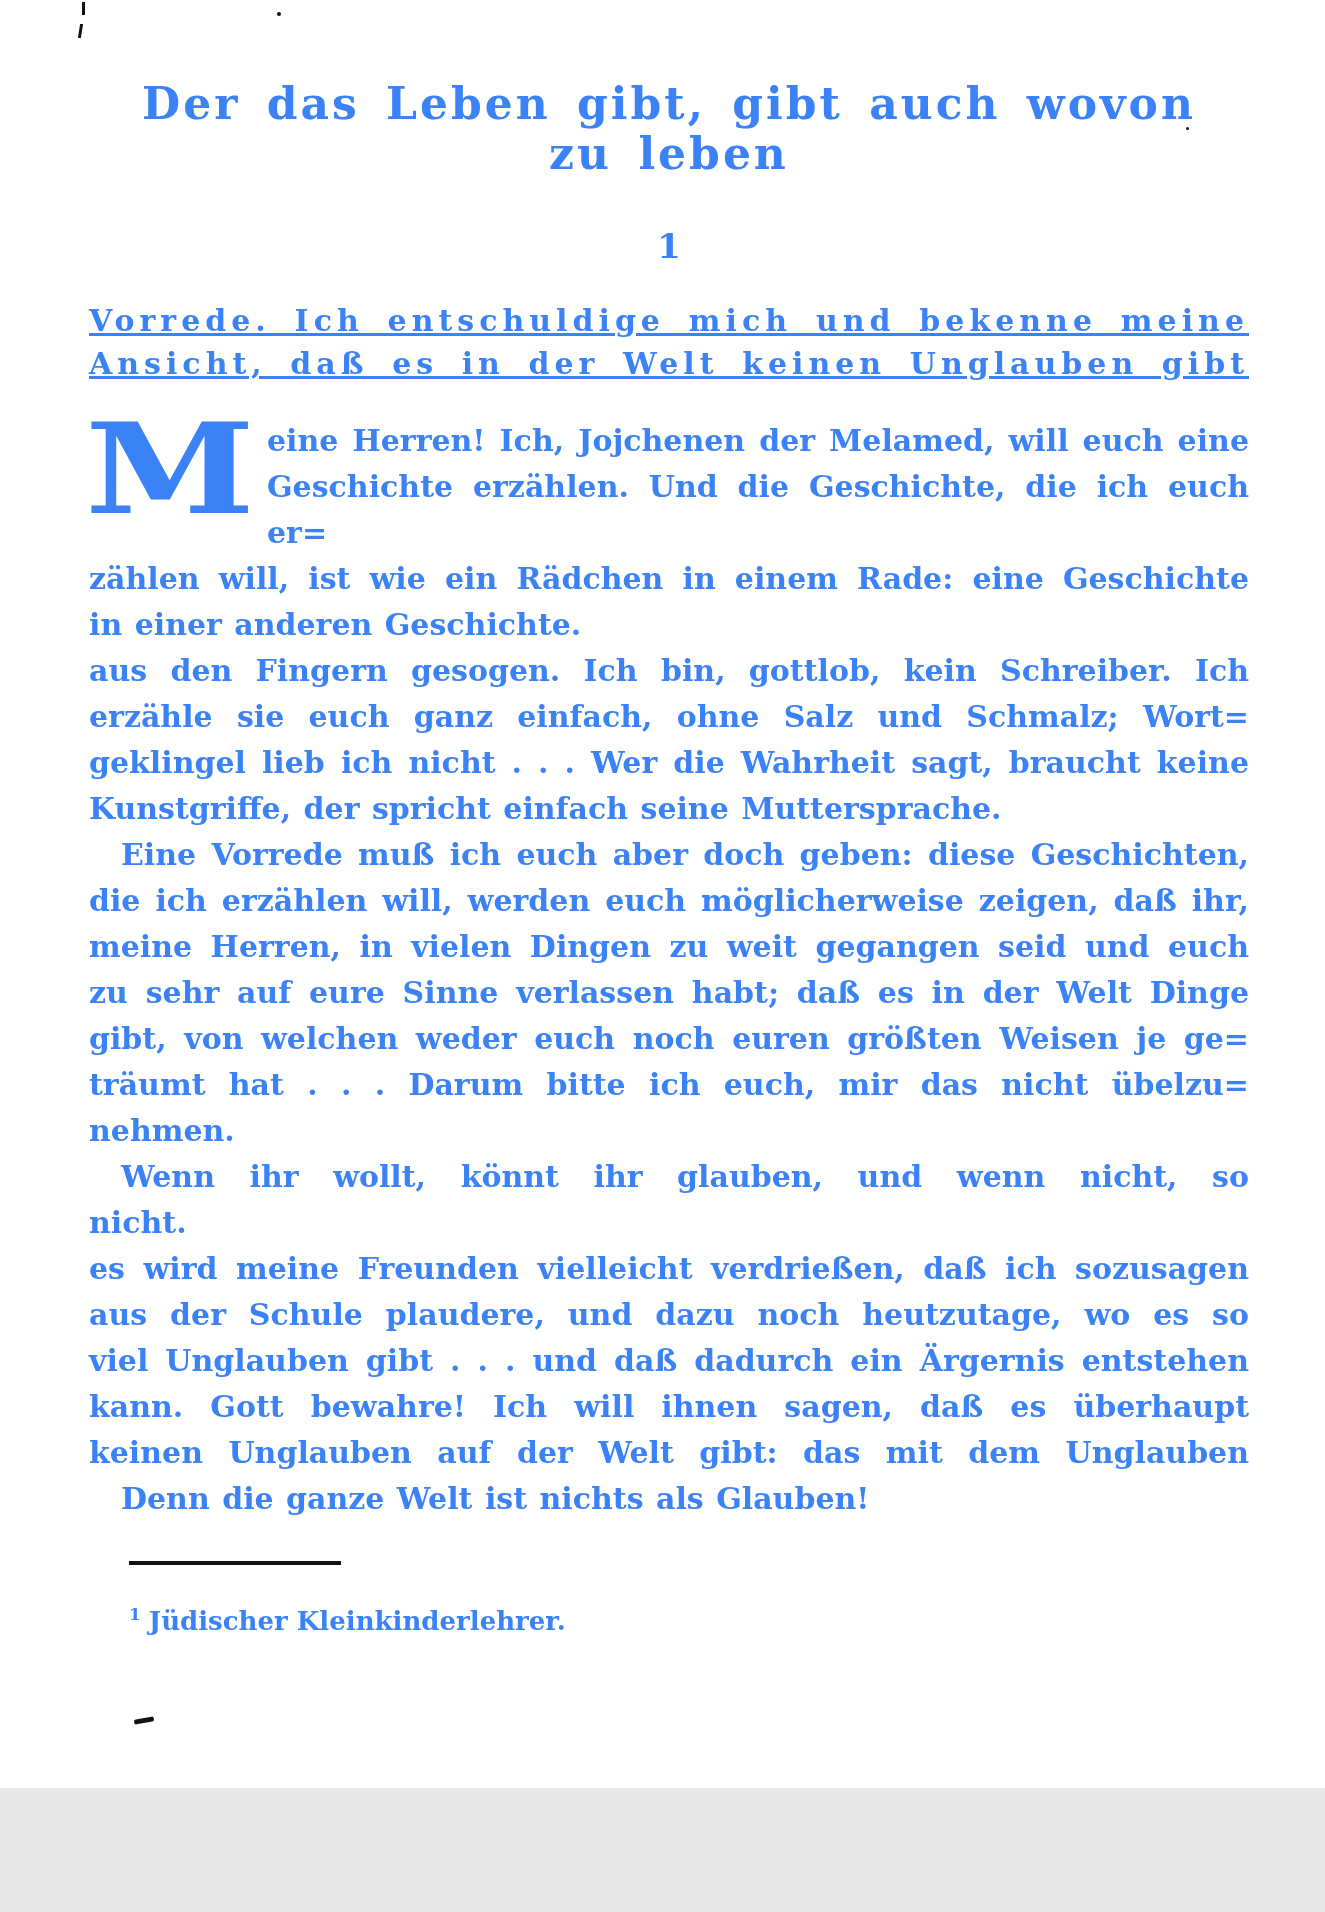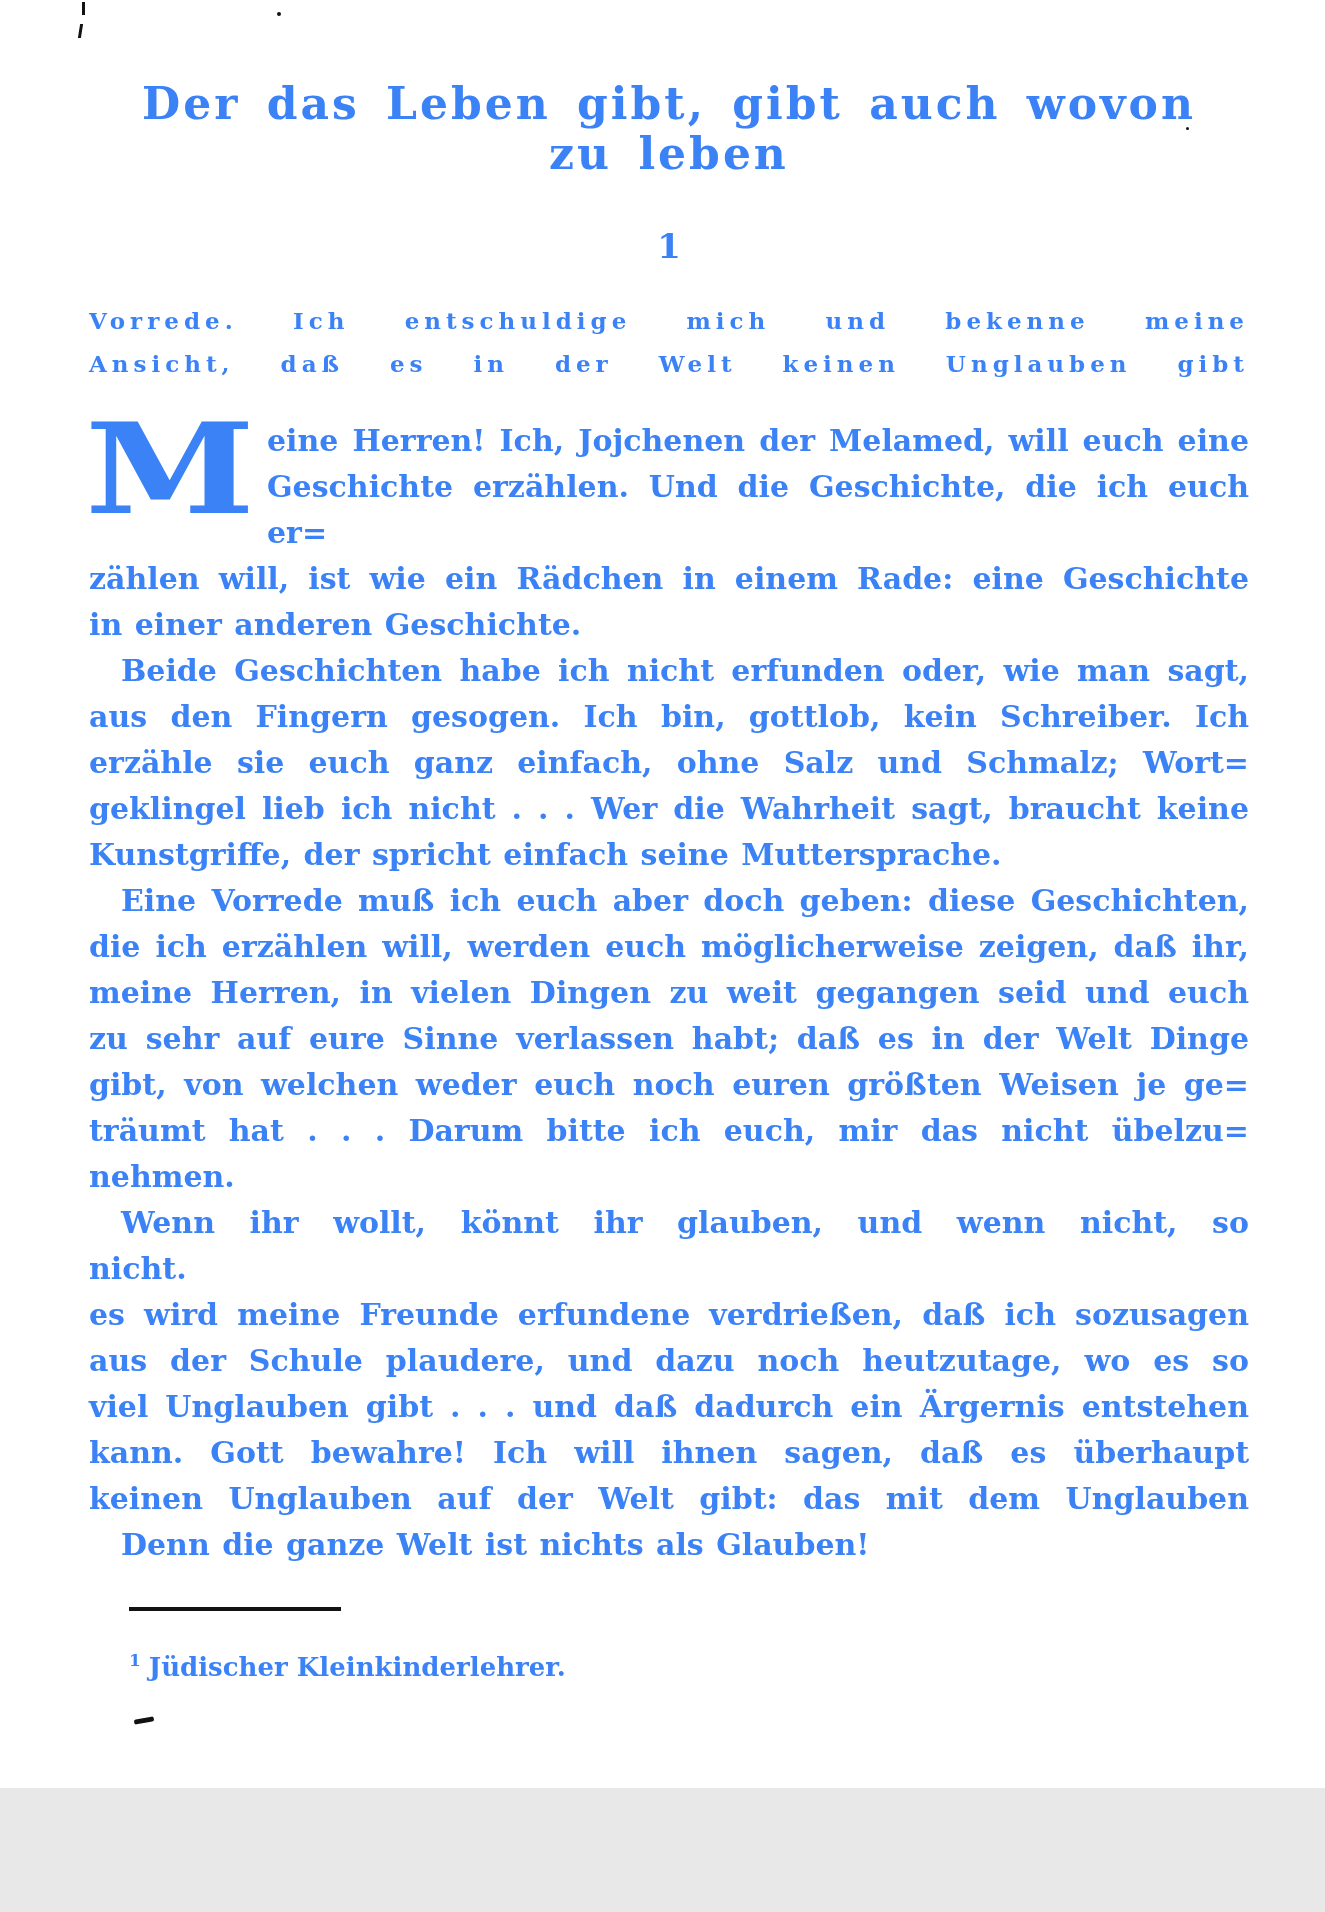--- a/index.html
+++ b/index.html
@@ -47,27 +47,28 @@
   .section-number {
     margin-top: 44px;
     text-align: center;
     font-size: 34px;
     line-height: 46px;
   }
   .lede {
     margin-top: 30px;
   }
   .lede .lede-line {
-    font-size: 23px;
+    font-size: 30px;
     line-height: 43px;
     letter-spacing: 5px;
     word-spacing: 4px;
     text-align: justify;
     text-align-last: justify;
     text-justify: inter-word;
+    text-decoration: underline;
   }
   
   .body-text {
     margin-top: 33px;
     font-size: 30px;
     line-height: 46px;
     word-spacing: 2px;
   }
   .para { position: relative; }
   .line {
@@ -152,41 +153,40 @@
     <div class="body-text">
 
     <div class="para">
           <span class="drop-cap">M</span>
           <div class="line beside-drop">eine Herren! Ich, Jojchenen der Melamed, will euch eine</div>
           <div class="line beside-drop">Geschichte erzählen.  Und die Geschichte, die ich euch er=</div>
           <div class="line">zählen will, ist wie ein Rädchen in einem Rade: eine Geschichte</div>
           <div class="line last">in einer anderen Geschichte.</div>
         </div>
         <div class="para">
-          <div class="line indent">Beide Geschichten habe ich nicht erfunden oder, wie man sagt,</div>
           <div class="line">aus den Fingern gesogen.  Ich bin, gottlob, kein Schreiber.  Ich</div>
           <div class="line">erzähle sie euch ganz einfach, ohne Salz und Schmalz; Wort=</div>
           <div class="line">geklingel lieb ich nicht . . .  Wer die Wahrheit sagt, braucht keine</div>
           <div class="line last">Kunstgriffe, der spricht einfach seine Muttersprache.</div>
         </div>
         <div class="para">
           <div class="line indent">Eine Vorrede muß ich euch aber doch geben: diese Geschichten,</div>
           <div class="line">die ich erzählen will, werden euch möglicherweise zeigen, daß ihr,</div>
           <div class="line">meine Herren, in vielen Dingen zu weit gegangen seid und euch</div>
           <div class="line">zu sehr auf eure Sinne verlassen habt; daß es in der Welt Dinge</div>
           <div class="line">gibt, von welchen weder euch noch euren größten Weisen je ge=</div>
           <div class="line">träumt hat . . .  Darum bitte ich euch, mir das nicht übelzu=</div>
           <div class="line last">nehmen.</div>
         </div>
         <div class="para">
           <div class="line indent">Wenn ihr wollt, könnt ihr glauben, und wenn nicht, so</div>
           <div class="line last">nicht.</div>
         </div>
         <div class="para">
-          <div class="line">es wird meine Freunde erfundene verdrießen, daß ich sozusagen</div>
+          <div class="line">es wird meine Freunden vielleicht verdrießen, daß ich sozusagen</div>
           <div class="line">aus der Schule plaudere, und dazu noch heutzutage, wo es so</div>
           <div class="line">viel Unglauben gibt . . . und daß dadurch ein Ärgernis entstehen</div>
           <div class="line">kann.  Gott bewahre!  Ich will ihnen sagen, daß es überhaupt</div>
           <div class="line">keinen Unglauben auf der Welt gibt: das mit dem Unglauben</div>
         </div>
         <div class="para">
           <div class="line last indent">Denn die ganze Welt ist nichts als Glauben!</div>
         </div>
       </div>
 

